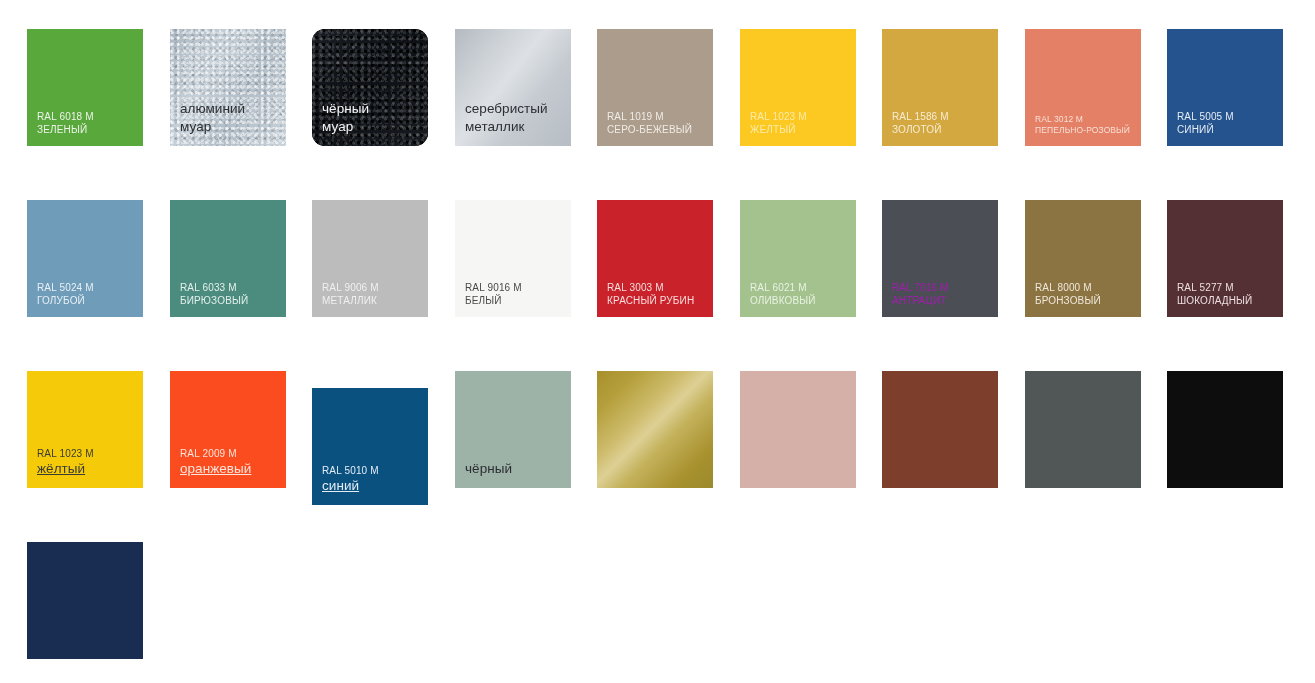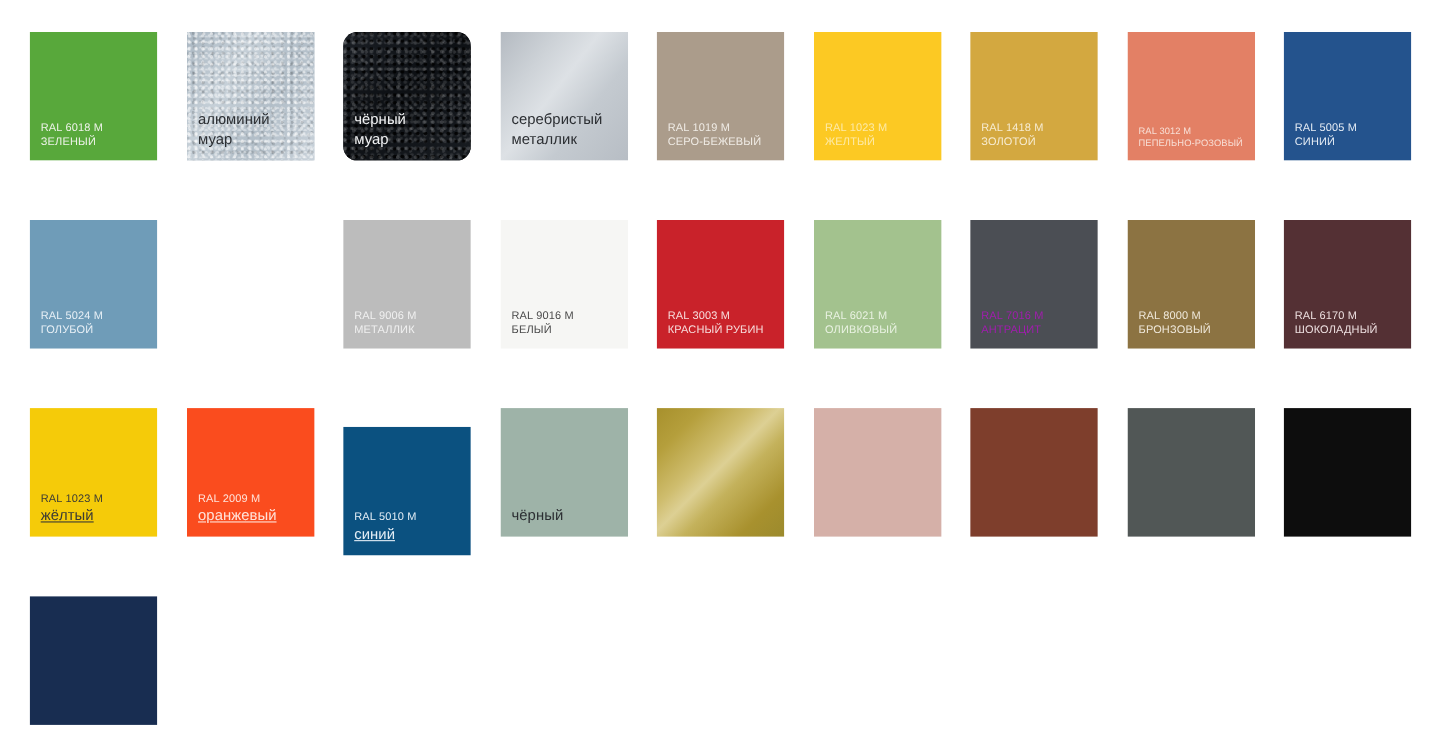--- a/index.html
+++ b/index.html
@@ -127,34 +127,38 @@
     <div class="swatch tex-flat " style="left: 597px; top: 29px; width: 116px; height: 117px;">
       <div class="swatch-surface" style="background-color: rgb(171, 156, 139);"></div>
       <div class="swatch-label" style="color: rgb(240, 236, 230);"><span class="code">RAL 1019 M</span><span class="name">СЕРО-БЕЖЕВЫЙ</span></div>
     </div>
     <div class="swatch tex-flat " style="left: 740px; top: 29px; width: 116px; height: 117px;">
       <div class="swatch-surface" style="background-color: rgb(252, 201, 35);"></div>
       <div class="swatch-label" style="color: rgb(253, 234, 168);"><span class="code">RAL 1023 M</span><span class="name">ЖЕЛТЫЙ</span></div>
     </div>
     <div class="swatch tex-flat " style="left: 882px; top: 29px; width: 116px; height: 117px;">
       <div class="swatch-surface" style="background-color: rgb(211, 168, 64);"></div>
-      <div class="swatch-label" style="color: rgb(247, 236, 210);"><span class="code">RAL 1418 M</span><span class="name">ЗОЛОТОЙ</span></div>
+      <div class="swatch-label" style="color: rgb(247, 236, 210);"><span class="code">RAL 1586 M</span><span class="name">ЗОЛОТОЙ</span></div>
     </div>
     <div class="swatch tex-flat label-sm" style="left: 1025px; top: 29px; width: 116px; height: 117px;">
       <div class="swatch-surface" style="background-color: rgb(227, 128, 101);"></div>
       <div class="swatch-label" style="color: rgb(248, 222, 213);"><span class="code">RAL 3012 M</span><span class="name">ПЕПЕЛЬНО-РОЗОВЫЙ</span></div>
     </div>
     <div class="swatch tex-flat " style="left: 1167px; top: 29px; width: 116px; height: 117px;">
       <div class="swatch-surface" style="background-color: rgb(36, 83, 141);"></div>
       <div class="swatch-label" style="color: rgb(229, 236, 244);"><span class="code">RAL 5005 M</span><span class="name">СИНИЙ</span></div>
     </div>
     <div class="swatch tex-flat " style="left: 27px; top: 200px; width: 116px; height: 117px;">
       <div class="swatch-surface" style="background-color: rgb(111, 156, 184);"></div>
       <div class="swatch-label" style="color: rgb(232, 240, 246);"><span class="code">RAL 5024 M</span><span class="name">ГОЛУБОЙ</span></div>
     </div>
+    <div class="swatch tex-flat " style="left: 170px; top: 200px; width: 116px; height: 117px;">
+      <div class="swatch-surface" style="background-color: rgb(75, 140, 126);"></div>
+      <div class="swatch-label" style="color: rgb(228, 240, 236);"><span class="code">RAL 6033 M</span><span class="name">БИРЮЗОВЫЙ</span></div>
+    </div>
     <div class="swatch tex-flat " style="left: 312px; top: 200px; width: 116px; height: 117px;">
       <div class="swatch-surface" style="background-color: rgb(188, 188, 188);"></div>
       <div class="swatch-label" style="color: rgb(240, 240, 240);"><span class="code">RAL 9006 M</span><span class="name">МЕТАЛЛИК</span></div>
     </div>
     <div class="swatch tex-flat " style="left: 455px; top: 200px; width: 116px; height: 117px;">
       <div class="swatch-surface" style="background-color: rgb(246, 246, 244);"></div>
       <div class="swatch-label" style="color: rgb(74, 74, 74);"><span class="code">RAL 9016 M</span><span class="name">БЕЛЫЙ</span></div>
     </div>
     <div class="swatch tex-flat " style="left: 597px; top: 200px; width: 116px; height: 117px;">
       <div class="swatch-surface" style="background-color: rgb(201, 34, 42);"></div>
@@ -167,21 +171,21 @@
     <div class="swatch tex-flat " style="left: 882px; top: 200px; width: 116px; height: 117px;">
       <div class="swatch-surface" style="background-color: rgb(75, 78, 84);"></div>
       <div class="swatch-label" style="color: #a21caf;"><span class="code">RAL 7016 M</span><span class="name">АНТРАЦИТ</span></div>
     </div>
     <div class="swatch tex-flat " style="left: 1025px; top: 200px; width: 116px; height: 117px;">
       <div class="swatch-surface" style="background-color: rgb(140, 115, 66);"></div>
       <div class="swatch-label" style="color: rgb(239, 232, 218);"><span class="code">RAL 8000 M</span><span class="name">БРОНЗОВЫЙ</span></div>
     </div>
     <div class="swatch tex-flat " style="left: 1167px; top: 200px; width: 116px; height: 117px;">
       <div class="swatch-surface" style="background-color: rgb(84, 48, 52);"></div>
-      <div class="swatch-label" style="color: rgb(237, 223, 224);"><span class="code">RAL 6170 M</span><span class="name">ШОКОЛАДНЫЙ</span></div>
+      <div class="swatch-label" style="color: rgb(237, 223, 224);"><span class="code">RAL 5277 M</span><span class="name">ШОКОЛАДНЫЙ</span></div>
     </div>
     <div class="swatch tex-flat label-lg" style="left: 27px; top: 371px; width: 116px; height: 117px;">
       <div class="swatch-surface" style="background-color: rgb(245, 203, 9);"></div>
       <div class="swatch-label" style="color: rgb(59, 59, 53);"><span class="code">RAL 1023 M</span><span class="name">жёлтый</span></div>
     </div>
     <div class="swatch tex-flat label-lg" style="left: 170px; top: 371px; width: 116px; height: 117px;">
       <div class="swatch-surface" style="background-color: rgb(250, 76, 30);"></div>
       <div class="swatch-label" style="color: rgb(255, 227, 218); margin-top: 31px;"><span class="code">RAL 2009 M</span><span class="name">оранжевый</span></div>
     </div>
     <div class="swatch tex-flat label-lg" style="left: 312px; top: 388px; width: 116px; height: 117px;">

